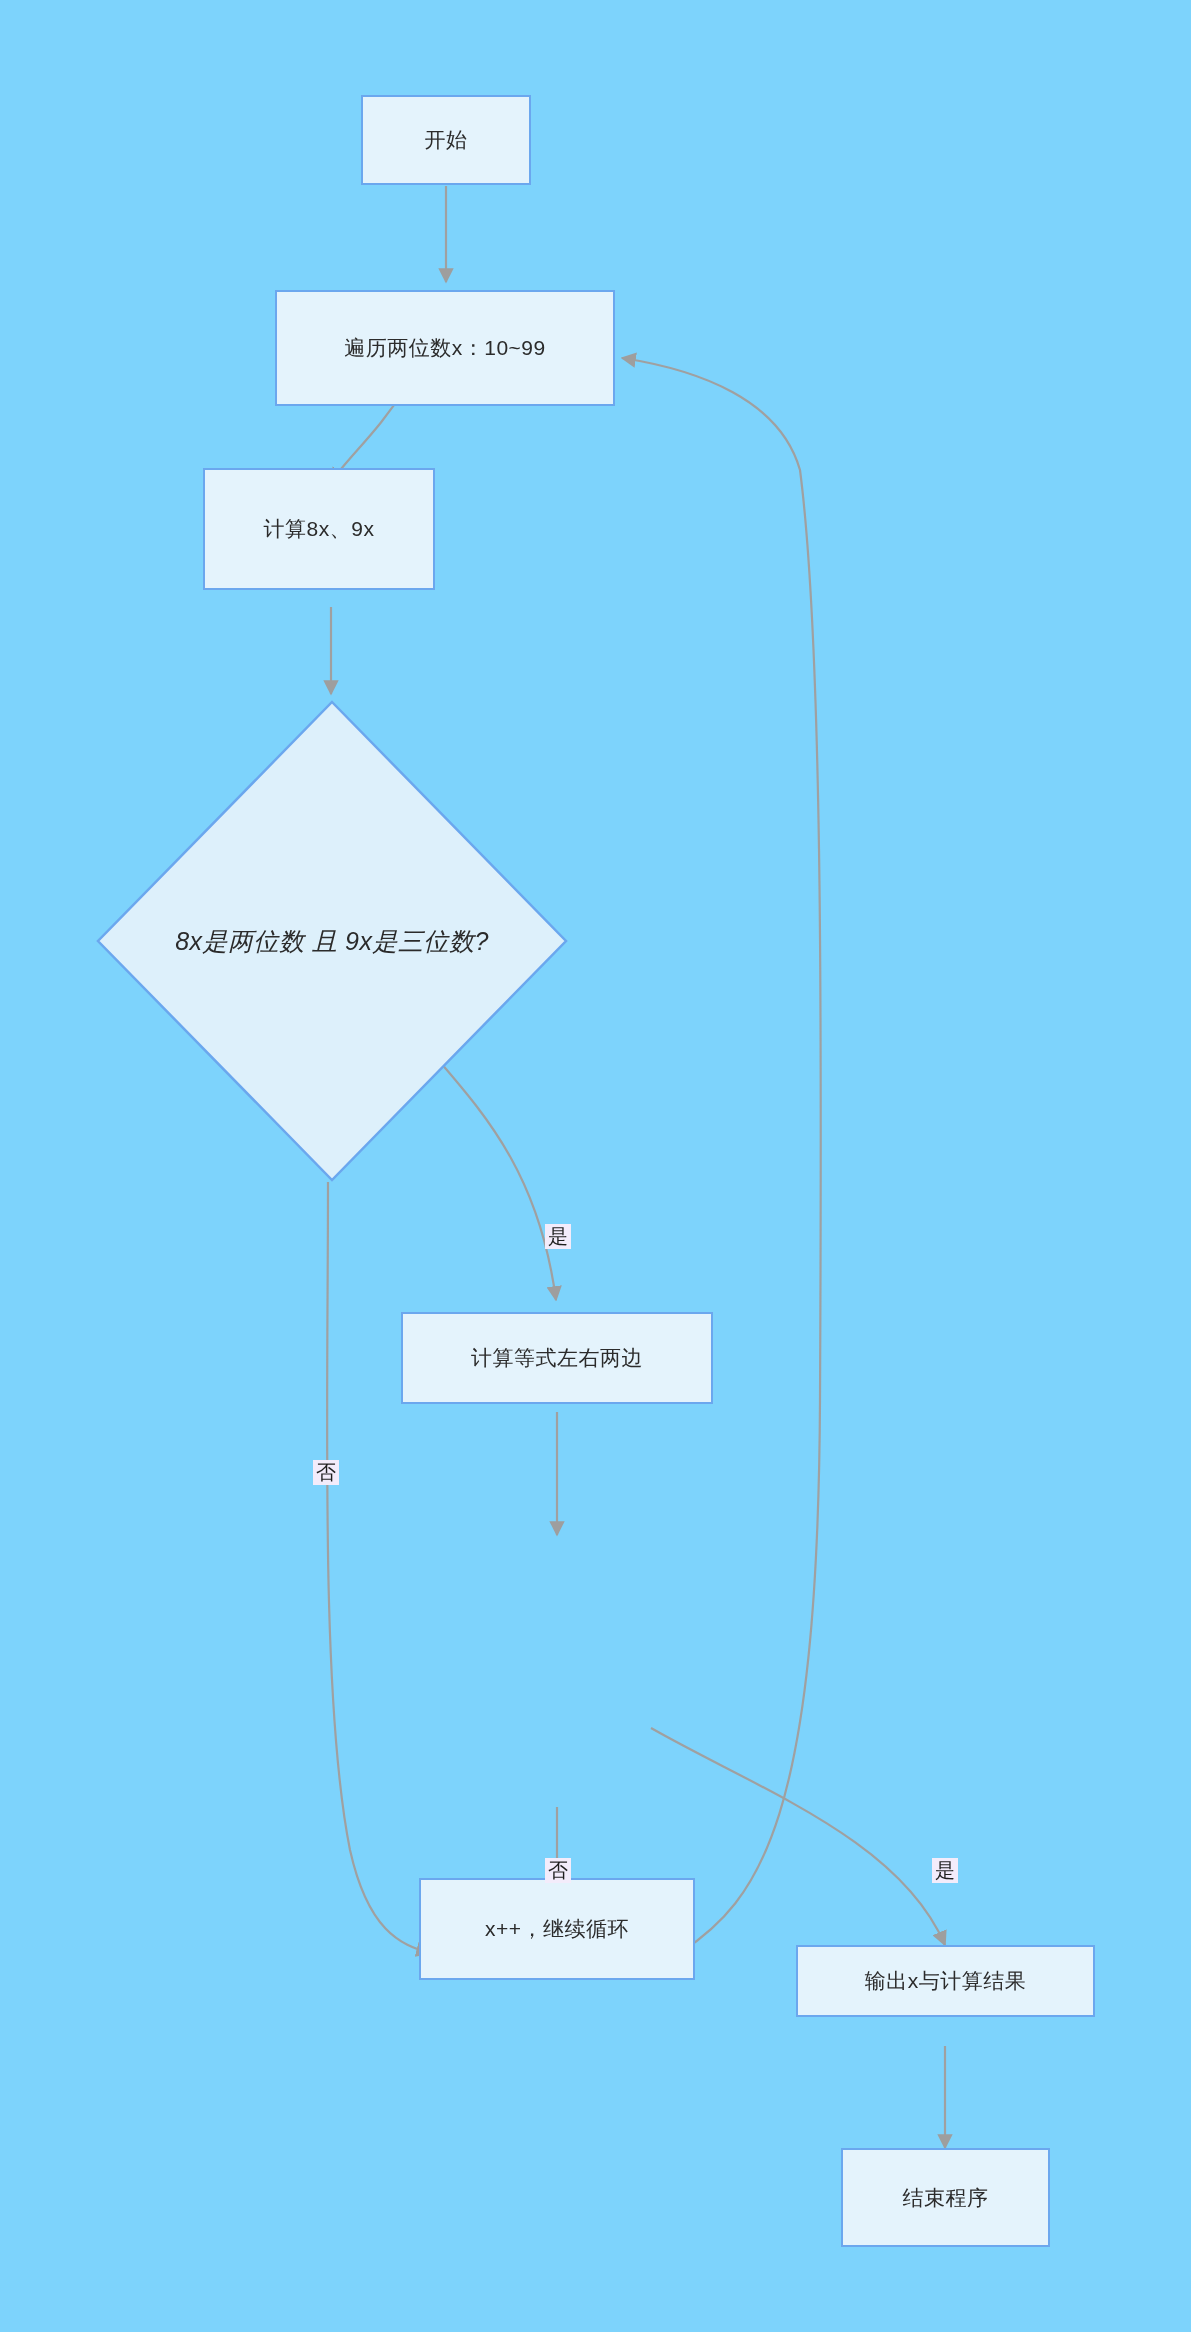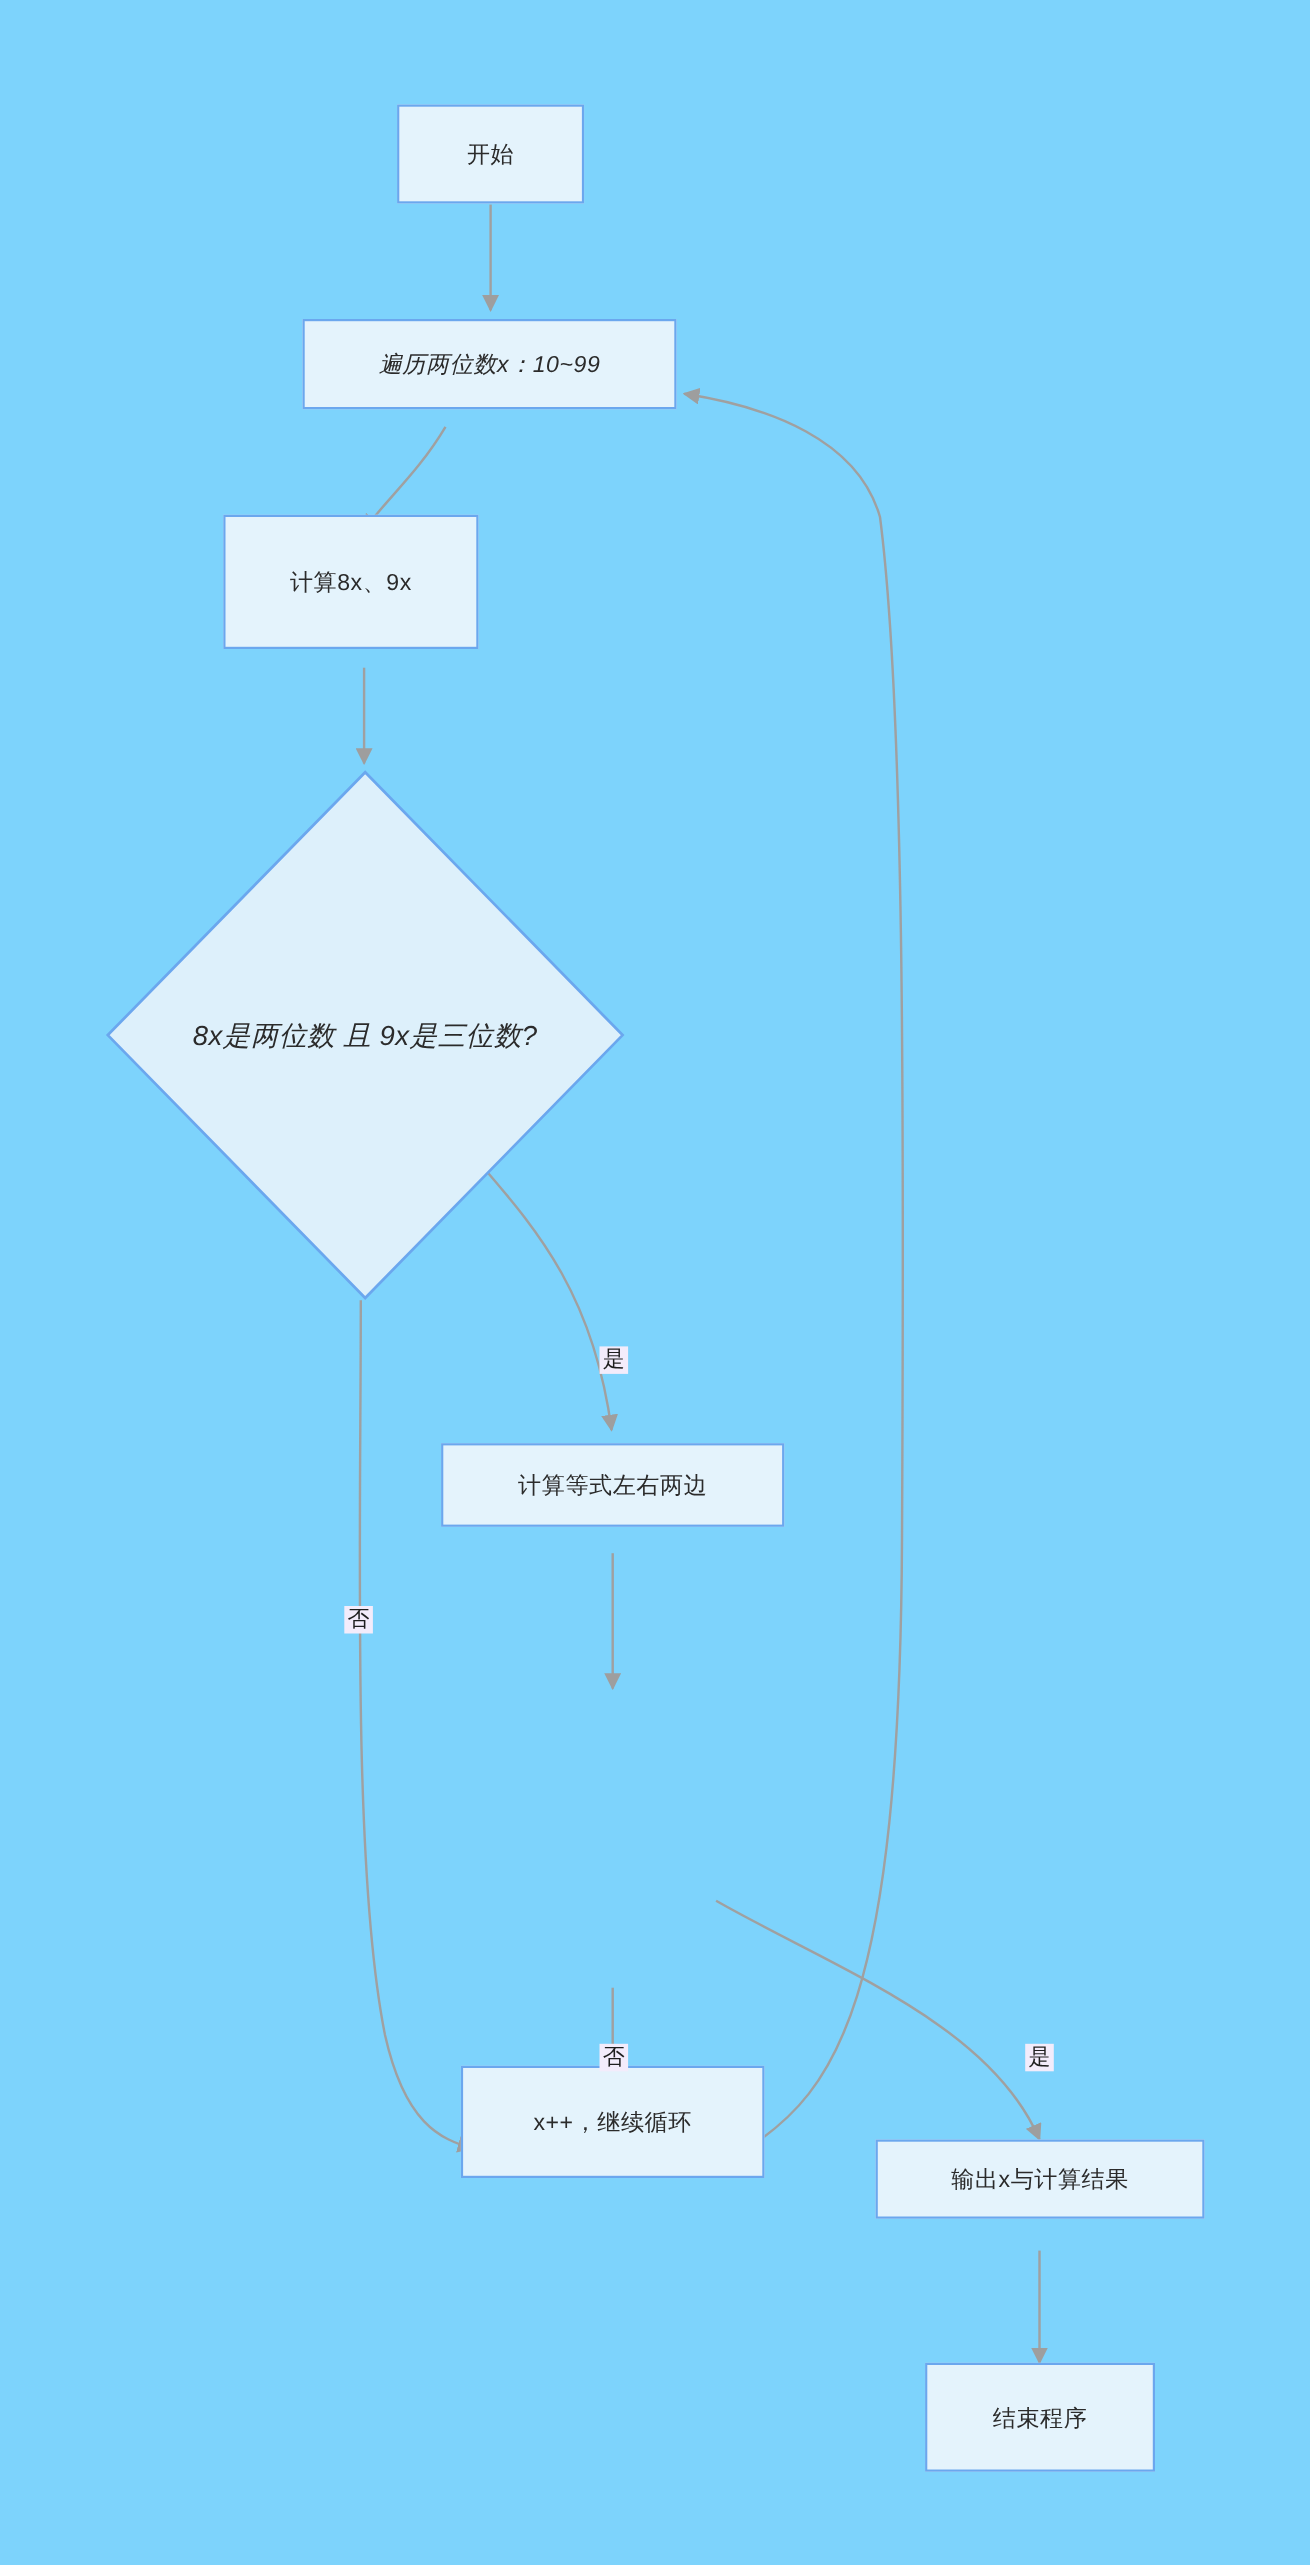--- a/index.html
+++ b/index.html
@@ -105,36 +105,36 @@
 
     <path d="M 680 1953 C 760 1900, 818 1820, 820 1400 C 822 1000, 822 640, 800 470 C 780 400, 700 370, 622 358" fill="none" stroke="#a0a0a0" stroke-width="2.2" marker-end="url(#arrow)"></path>
 
     <path d="M 945 2046 C 945 2100, 945 2120, 945 2148" fill="none" stroke="#a0a0a0" stroke-width="2.2" marker-end="url(#arrow)"></path>
   </svg>
 
   <div class="node proc" style="left:361px; top:95px; width:170px; height:90px;">
     <span>开始</span>
   </div>
 
-  <div class="node proc" style="left:275px; top:290px; width:340px; height:82px;font-style:italic;">
+  <div class="node proc" style="left:275px; top:290px; width:340px; height:116px;">
     <span>遍历两位数x：10~99</span>
   </div>
 
   <div class="node proc" style="left:203px; top:468px; width:232px; height:122px;">
     <span>计算8x、9x</span>
   </div>
 
   <div class="diamond-wrap" style="left:96px; top:700px; width:472px; height:482px;">
     <svg class="diamond-svg" width="472" height="482" viewBox="0 0 472 482" xmlns="http://www.w3.org/2000/svg">
       <polygon points="236,2 470,241 236,480 2,241" fill="#ddf0fb" stroke="#6ba7ee" stroke-width="2.5"></polygon>
     </svg>
     <div class="diamond-label italic">8x是两位数 且 9x是三位数?</div>
   </div>
 
-  <div class="node proc" style="left:401px; top:1312px; width:312px; height:76px;">
+  <div class="node proc" style="left:401px; top:1312px; width:312px; height:92px;">
     <span>计算等式左右两边</span>
   </div>
 
 
   <div class="node proc" style="left:419px; top:1878px; width:276px; height:102px;">
     <span>x++，继续循环</span>
   </div>
 
   <div class="node proc" style="left:796px; top:1945px; width:299px; height:72px;">
     <span>输出x与计算结果</span>

